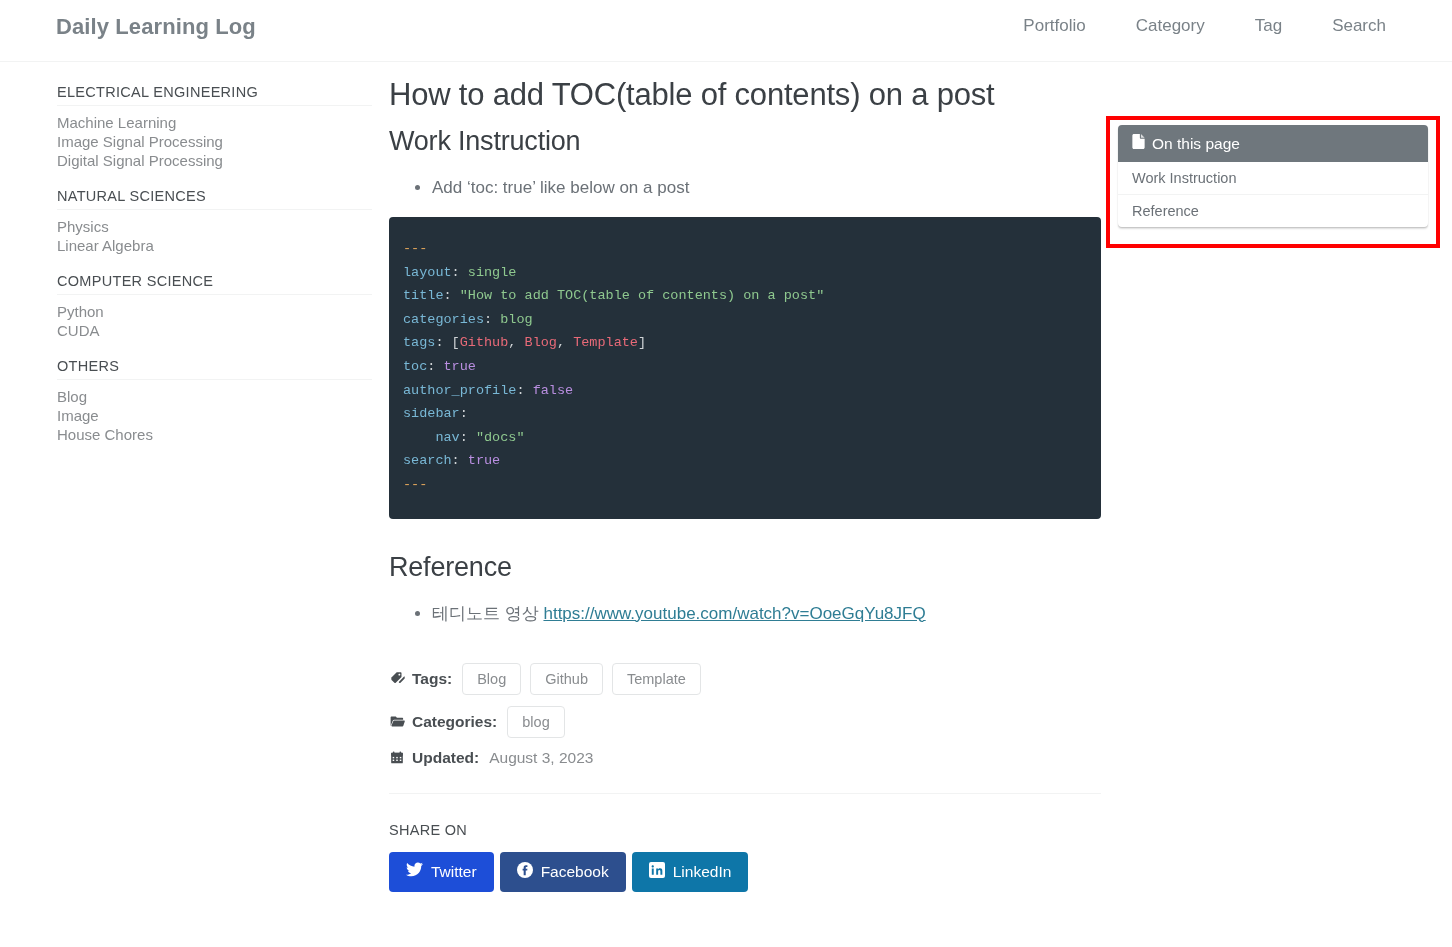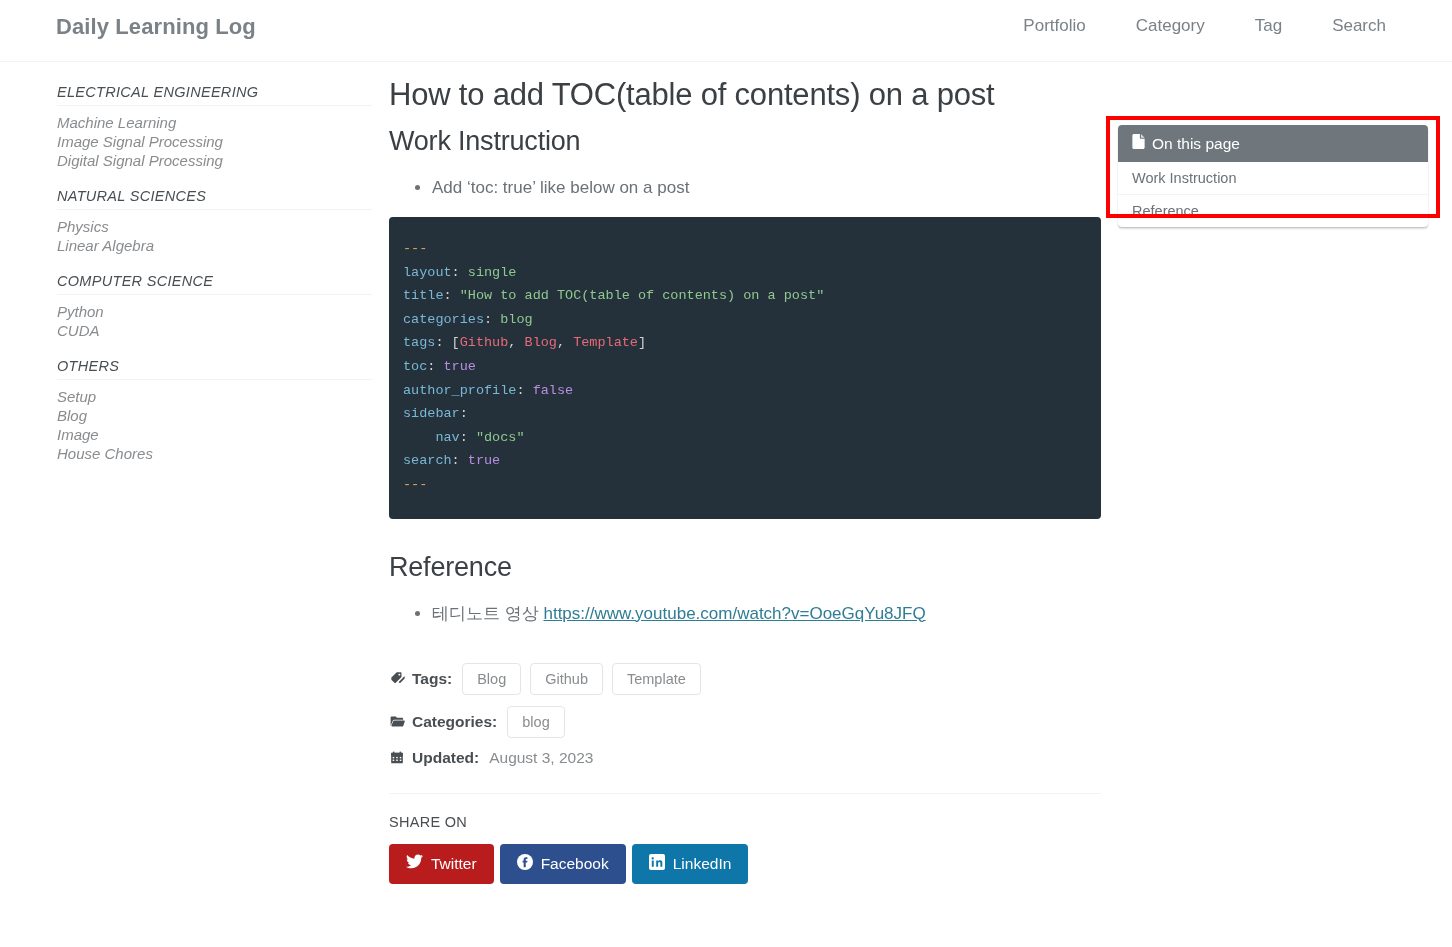--- a/index.html
+++ b/index.html
@@ -33,21 +33,21 @@
     font-size: 17px; color: #7a8288;
     padding: 0 21px; cursor: pointer;
     white-space: nowrap;
   }
 
   
   .sidebar {
     position: absolute; left: 57px; top: 84px;
     width: 315px;
   }
-  .nav-group { margin-bottom: 18px; font-style: italic; }
+  .nav-group { margin-bottom: 18px; }
   .nav-group-title {
     font-size: 14.5px; color: #494e52;
     letter-spacing: .3px;
     padding-bottom: 5px;
     border-bottom: 1px solid #f2f3f3;
     margin-bottom: 7px;
   }
   .nav-link {
     display: block;
     font-size: 15px; color: #898c8f;
@@ -127,43 +127,43 @@
   }
   .updated-val { color: #898c8f; font-weight: normal; }
 
   .divider {
     border: 0; border-top: 1px solid #f2f3f3;
     margin: 26px 0 0 0; width: 712px;
   }
 
   
   .share-title {
-    margin-top: 20px;
+    margin-top: 28px;
     font-size: 14.5px; color: #494e52;
     letter-spacing: .3px;
     margin-bottom: 14px;
   }
   .share-row { display: flex; gap: 6px; }
   .share-btn {
     display: inline-flex; align-items: center; gap: 8px;
     padding: 10px 17px;
     border-radius: 4px;
     color: #fff; font-size: 15.5px;
     cursor: pointer; border: 0;
     font-family: "Liberation Sans", sans-serif;
   }
-  .sb-twitter  { background: #b91c1c; justify-content: center; }
+  .sb-twitter  { background: #1d4ed8; justify-content: center; }
   .sb-facebook { background: #2d4f8e; }
   .sb-linkedin { background: #0e76a8; }
   .share-btn svg { flex: 0 0 auto; }
 
   
   .toc-wrap {
     position: absolute; left: 1106px; top: 116px;
-    width: 334px; height: 102px;
+    width: 334px; height: 132px;
   }
   .toc-highlight {
     position: absolute; inset: 0;
     border: 4px solid #ff0000;
     pointer-events: none;
     z-index: 5;
   }
   .toc {
     position: absolute; left: 12px; top: 9px;
     width: 310px;
@@ -217,21 +217,20 @@
   </div>
 
   <div class="nav-group">
     <div class="nav-group-title">COMPUTER SCIENCE</div>
     <a class="nav-link">Python</a>
     <a class="nav-link">CUDA</a>
   </div>
 
   <div class="nav-group">
     <div class="nav-group-title">OTHERS</div>
-    <a class="nav-link">Setup</a>
     <a class="nav-link">Blog</a>
     <a class="nav-link">Image</a>
     <a class="nav-link">House Chores</a>
   </div>
 
 </aside>
 
 <main class="main">
 
   <h1 class="post-title">How to add TOC(table of contents) on a post</h1>

